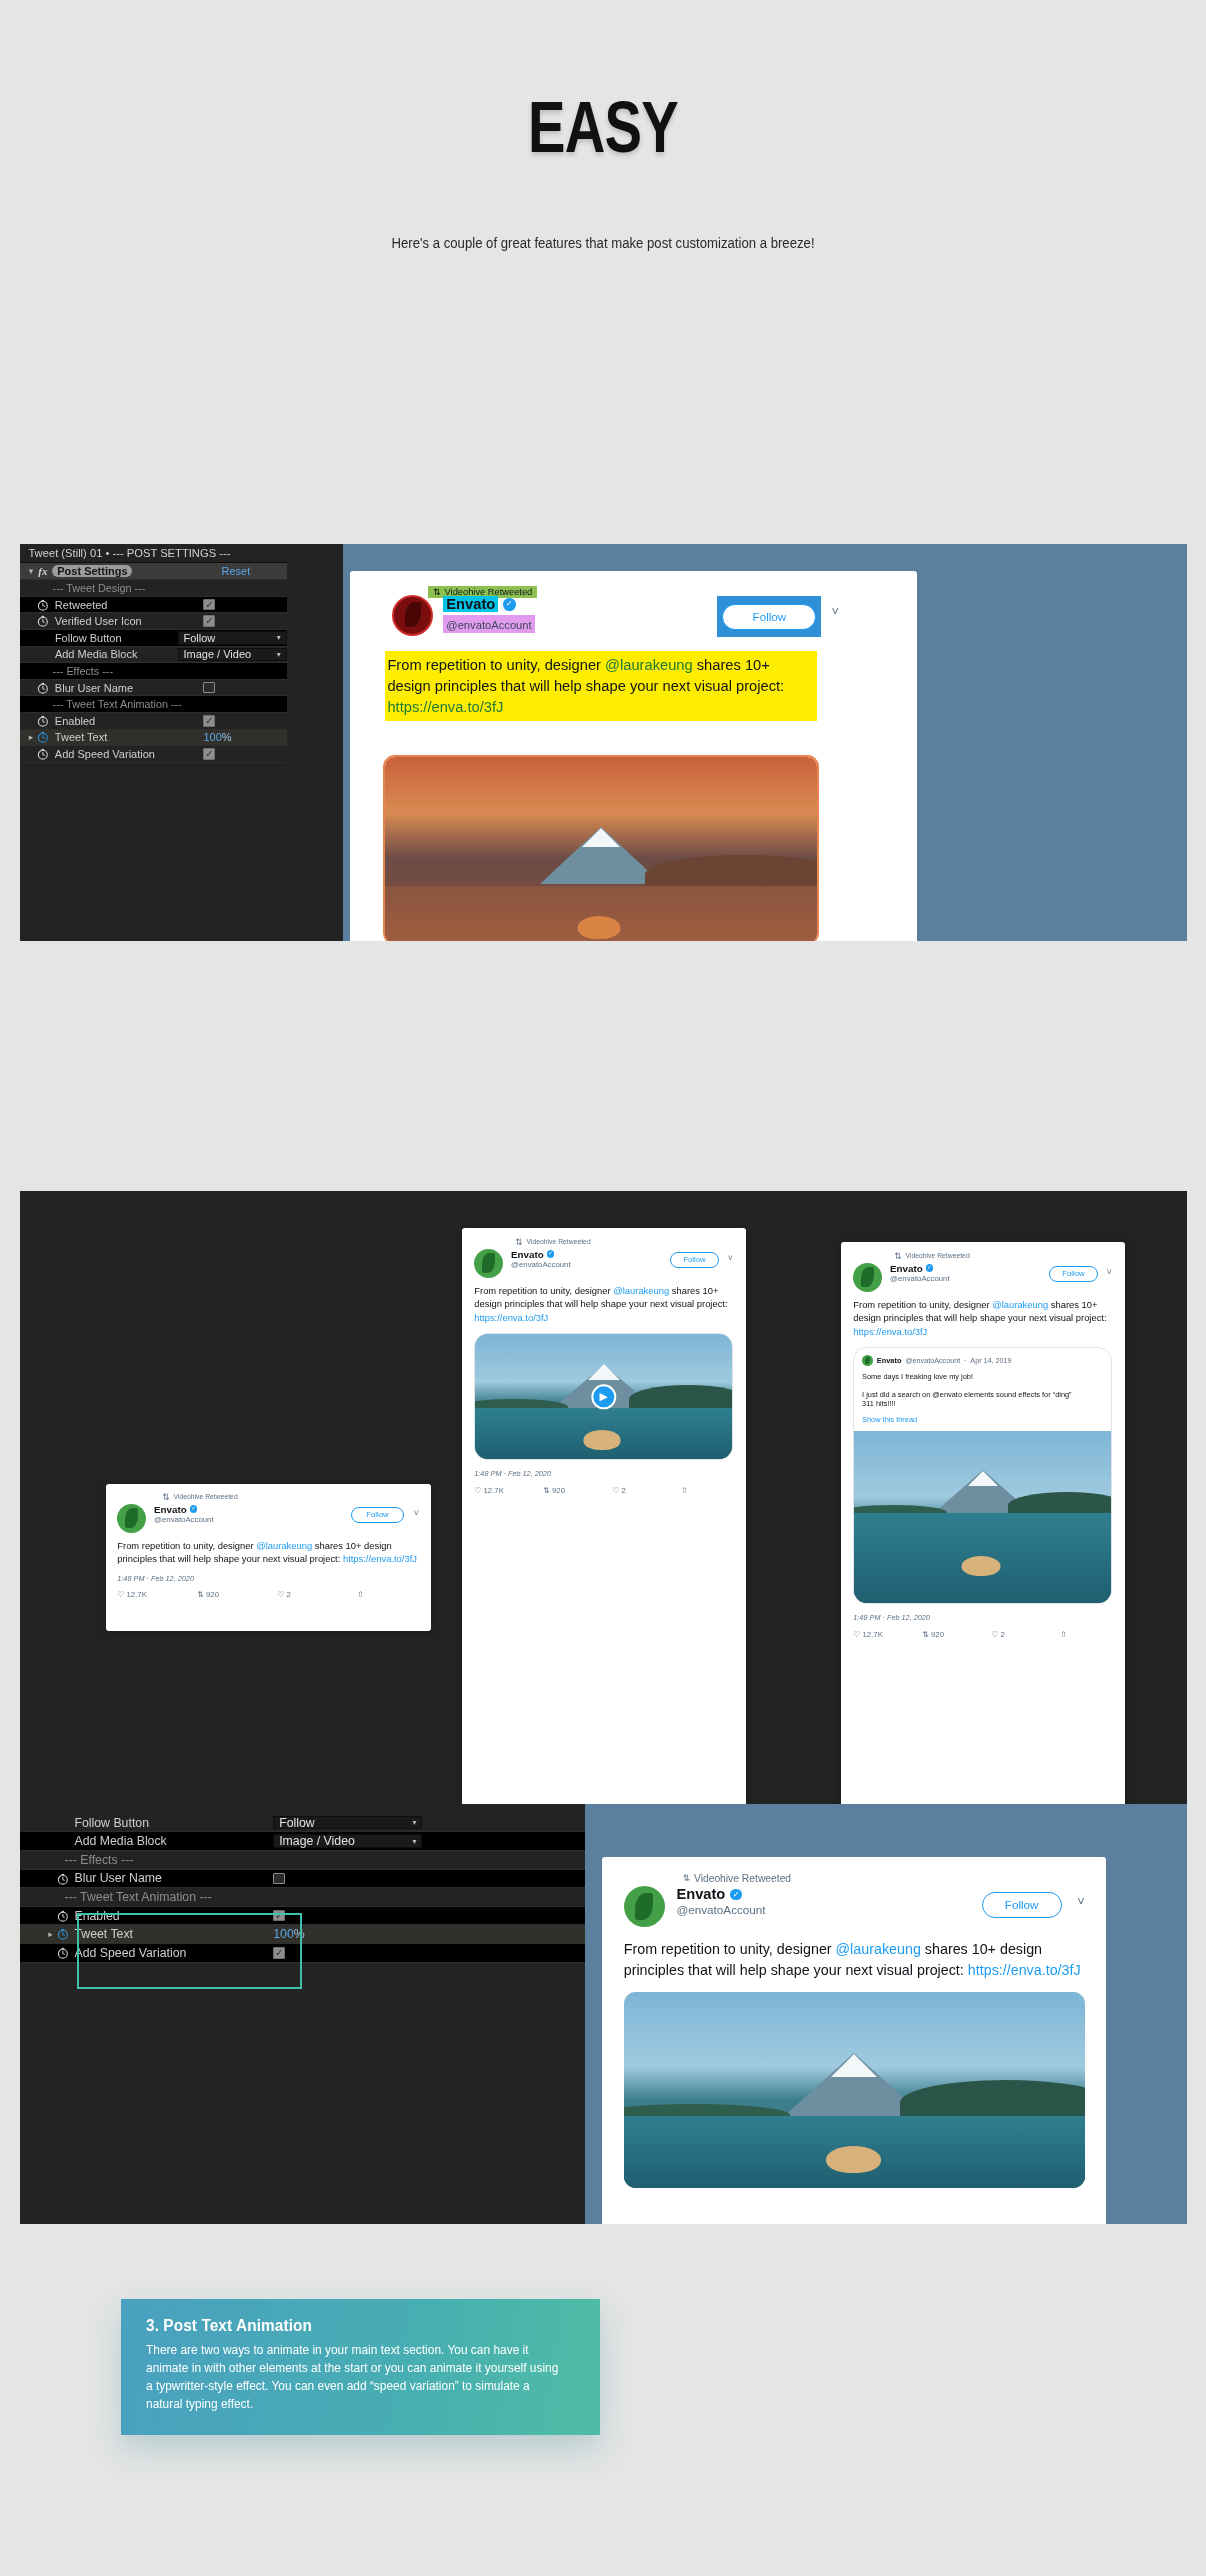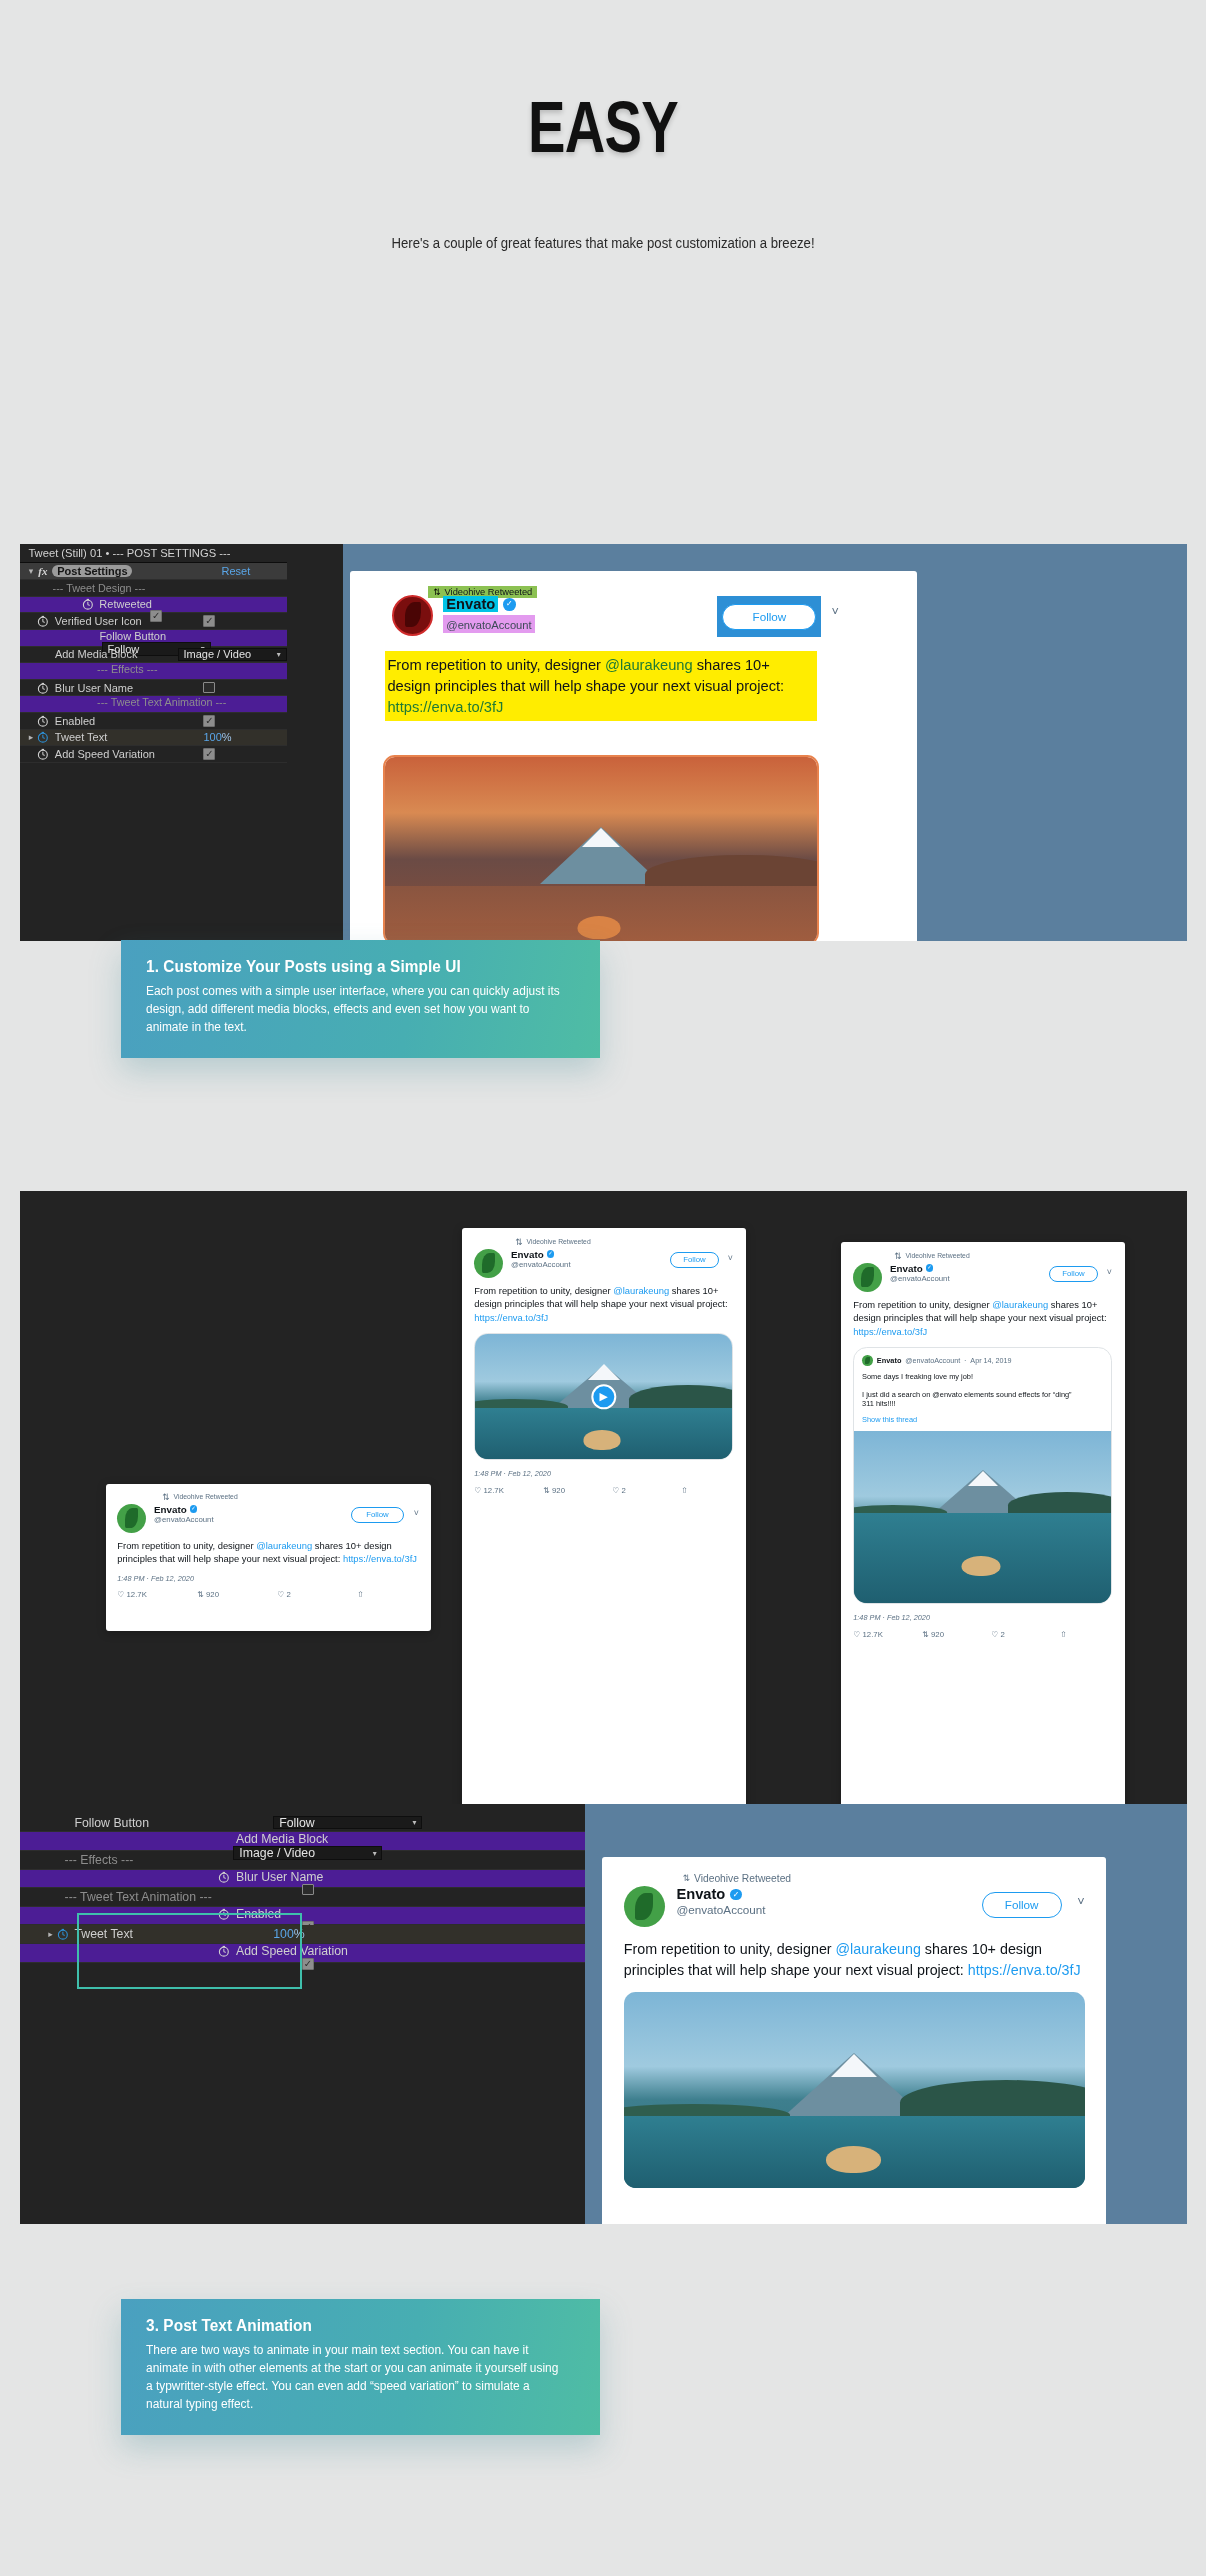--- a/index.html
+++ b/index.html
@@ -51,21 +51,21 @@
   .ae { position:absolute; top:0; left:0; background:#232323; color:#c8c8c8; }
   .ae-title {
     height:18.6px; line-height:18.6px; padding-left:8.8px; font-size:11.2px;
     color:#d2d2d2; background:#232323; border-bottom:1px solid #0d0d0d;
     white-space:nowrap; overflow:hidden;
   }
   .ae-row {
     display:flex; align-items:center; height:16.6px;
     border-bottom:1px solid #2d2d2d; font-size:11px; position:relative;
   }
-  .ae-row.alt { background:#4c1d95;flex-direction:column; }
+  .ae-row.alt { background:#000000; }
   .ae-row.head { background:#3b3b3b; height:17.6px; }
   .ae-row.kf   { background:#32302a; }
   .ae-lbl { width:178px; display:flex; align-items:center; padding-left:5.9px; color:#cfcfcf; white-space:nowrap; }
   .ae-lbl.divider { color:#8d8d8d; padding-left:33px; font-size:10.8px; }
   .ae-val { flex:1; display:flex; align-items:center; padding-left:5.9px; }
   .twirl { width:10.8px; text-align:center; color:#b5b5b5; font-size:8.8px; }
   .fx { font-style:italic; font-family:"Liberation Serif", serif; font-weight:bold; padding:0 4.9px 0 2px; color:#d5d5d5; }
   .namechip { background:#9b9b9b; color:#151515; font-weight:bold; padding:0 4.9px; font-size:11px;border-radius:6px; }
   .reset { color:#5aa6e8; font-size:11px; }
   .stopwatch { width:13.7px; height:13.7px; margin-right:4.9px; flex:0 0 13.7px; }
@@ -333,24 +333,20 @@
           <div class="hillR" style="bottom:49px; height:39px; background:#6b4434;"></div>
           <div class="water" style="height:57px; background:linear-gradient(#8a5540,#a05d3f);"></div>
           <div class="kayak" style="bottom:0; width:63px; height:39px;">
             <div class="hat" style="position:absolute; left:7.8px; bottom:3.9px; width:43px; height:23.5px; background:#d98345;"></div>
           </div>
         </div>
       </div>
     </div>
   </div>
 
-  <div class="caption" style="top:940px;">
-    <h3>1. Customize Your Posts using a Simple UI</h3>
-    <p>Each post comes with a simple user interface, where you can quickly adjust its design, add different media blocks, effects and even set how you want to animate in the text.</p>
-  </div>
 
   <div class="shot" style="left:19.6px; top:1191px; width:1167px; height:725px;">
 
     <div class="tweet" style="left:86px; top:293px; width:325px; height:147px; box-shadow:0 2px 9.8px rgba(0,0,0,.25);">
       <div style="padding:7.8px 11.7px 0 11.7px;">
         <div class="rt-line" style="margin-left:45px; font-size:6.8px;">
           <span class="rt-ico">⇅</span>
           <span>Videohive Retweeted</span>
         </div>
         <div class="tw-head" style="margin-top:2px;">

